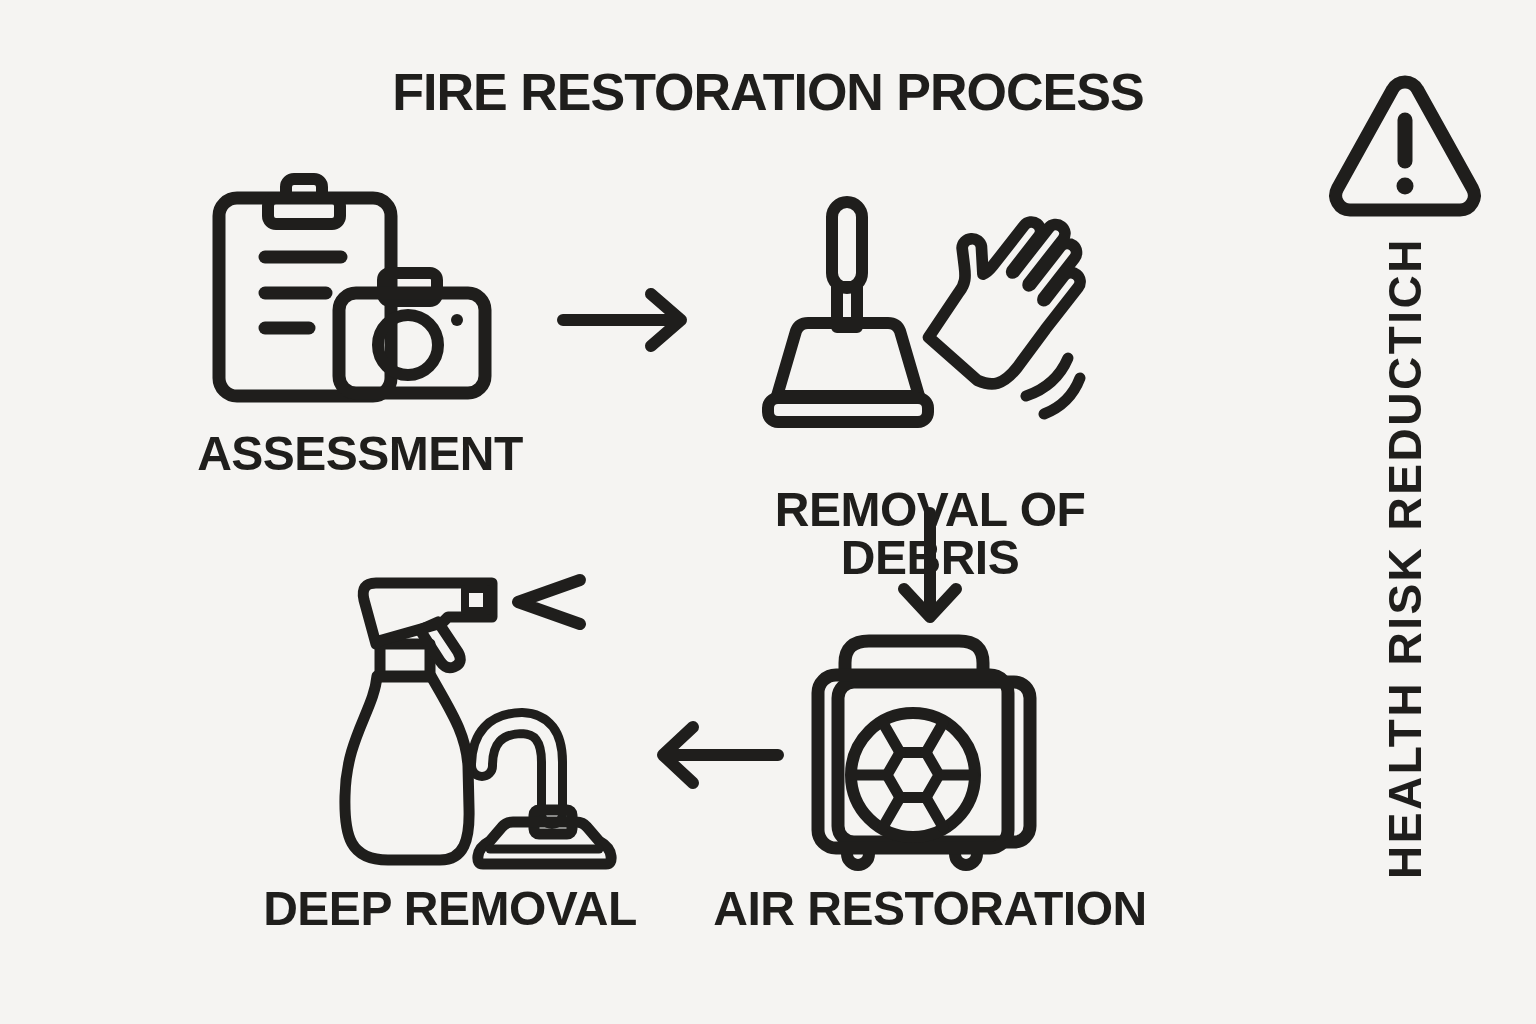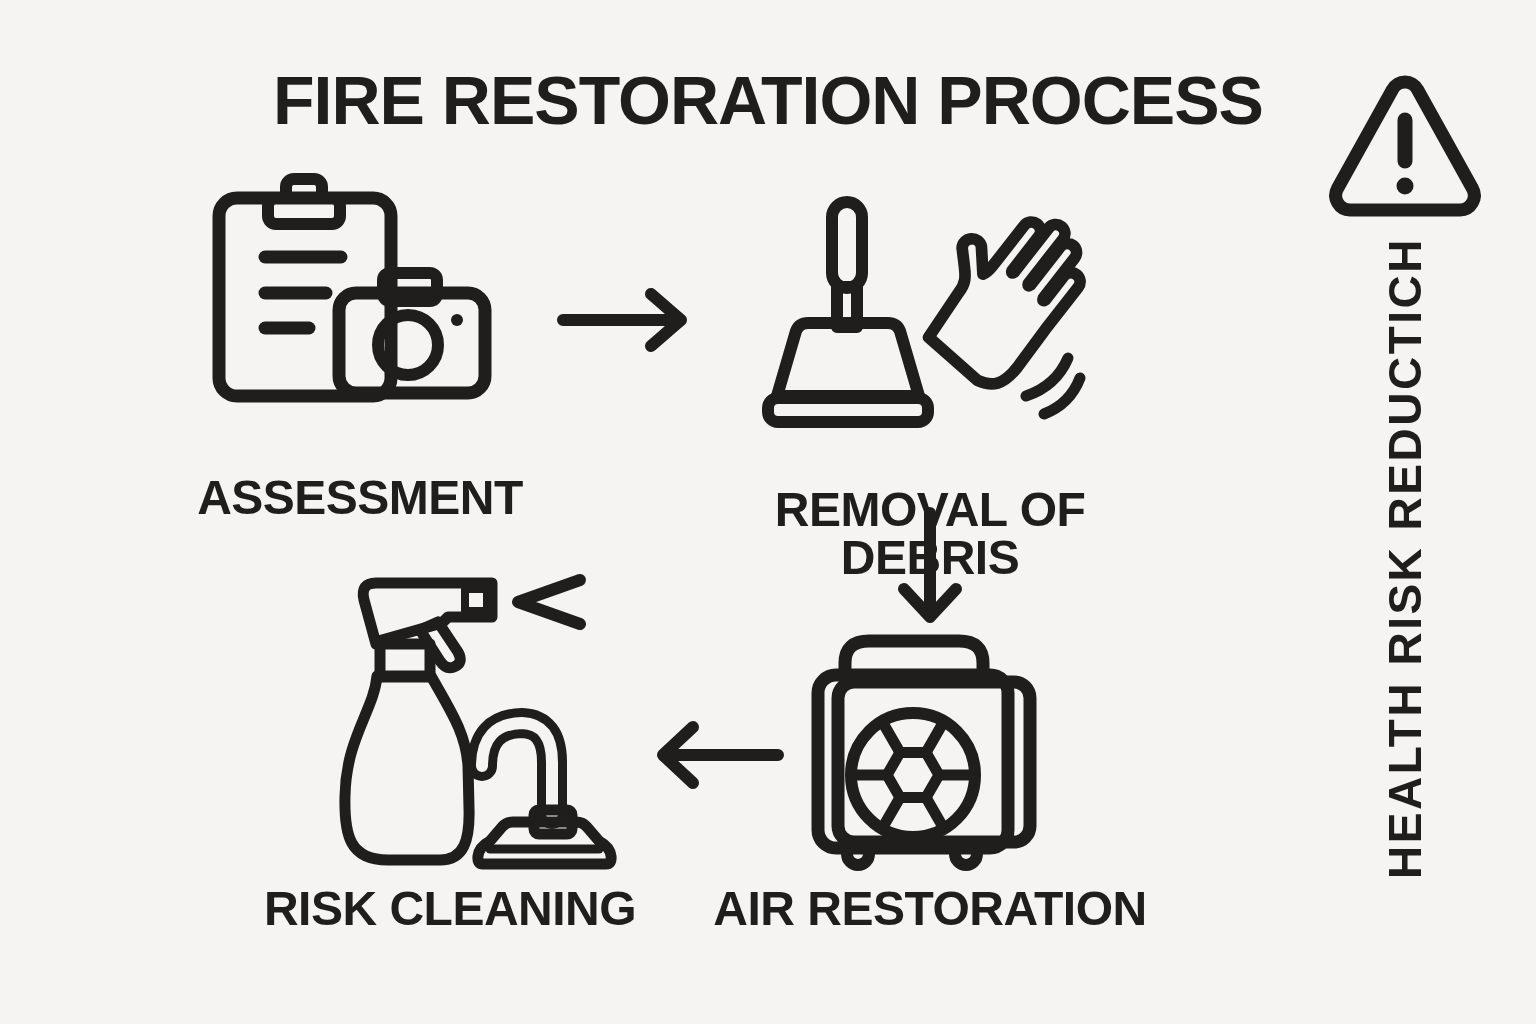--- a/index.html
+++ b/index.html
@@ -1,20 +1,20 @@
 <!DOCTYPE html>
 <html><head>
 <meta charset="utf-8">
 <style>
   html,body{margin:0;padding:0;}
   body{width:1536px;height:1024px;overflow:hidden;background:#f5f4f2;
        font-family:"Liberation Sans", sans-serif;}
   .canvas{position:relative;width:1536px;height:1024px;background:#f5f4f2;color:#1f1e1c;}
   .title{position:absolute;left:0;top:66px;width:1536px;text-align:center;
-         font-size:68px;font-weight:800;letter-spacing:-1px;line-height:1;color:#1f1e1c;}
+         font-size:52px;font-weight:800;letter-spacing:-1px;line-height:1;color:#1f1e1c;}
   .step{position:absolute;}
   .step-label{position:absolute;left:0;width:100%;text-align:center;
               font-size:48px;font-weight:800;letter-spacing:-0.5px;line-height:1;color:#1f1e1c;}
   .side-label{position:absolute;left:1405px;top:558px;transform:translate(-50%,-50%) rotate(-90deg);
               white-space:nowrap;font-size:46px;font-weight:800;letter-spacing:2.5px;color:#1f1e1c;}
   svg{position:absolute;overflow:visible;}
   .ink{stroke:#1f1e1c;fill:none;stroke-linecap:round;stroke-linejoin:round;}
 </style>
 </head>
 <body>
@@ -36,21 +36,21 @@
       <rect class="ink" stroke-width="13" fill="#f5f4f2" x="14" y="33" width="172" height="198" rx="18"></rect>
       <path class="ink" stroke-width="12" fill="#f5f4f2" d="M63,51 v-10 a8,8 0 0 1 8,-8 h10 v-11 a8,8 0 0 1 8,-8 h20 a8,8 0 0 1 8,8 v11 h10 a8,8 0 0 1 8,8 v10 a8,8 0 0 1 -8,8 h-56 a8,8 0 0 1 -8,-8 z"></path>
       <line class="ink" stroke-width="13" x1="60" y1="92" x2="136" y2="92"></line>
       <line class="ink" stroke-width="13" x1="60" y1="128" x2="121" y2="128"></line>
       <line class="ink" stroke-width="13" x1="60" y1="163" x2="104" y2="163"></line>
       <rect class="ink" stroke-width="12" fill="#f5f4f2" x="178" y="108" width="54" height="28" rx="7"></rect>
       <rect class="ink" stroke-width="13" fill="#f5f4f2" x="134" y="128" width="146" height="100" rx="17"></rect>
       <circle class="ink" stroke-width="12" cx="203" cy="180" r="30"></circle>
       <circle cx="252" cy="155" r="6" fill="#1f1e1c"></circle>
     </svg>
-    <div class="step-label" style="top:265px;margin-top:44px;">ASSESSMENT</div>
+    <div class="step-label" style="top:265px;">ASSESSMENT</div>
   </div>
 
   <svg style="left:555px;top:268px;" width="150" height="105" viewBox="0 0 150 105">
     <path class="ink" stroke-width="12" d="M8,52 H120 M96,26 L126,52 L96,78"></path>
   </svg>
 
   <div class="step" style="left:690px;top:190px;width:480px;height:300px;">
     <svg style="left:58px;top:0;" width="345" height="235" viewBox="0 0 345 235">
       <rect class="ink" stroke-width="12" fill="#f5f4f2" x="84" y="12" width="30" height="86" rx="15"></rect>
       <rect class="ink" stroke-width="12" fill="#f5f4f2" x="89" y="97" width="20" height="40"></rect>
@@ -102,16 +102,16 @@
       <line class="ink" stroke-width="9" x1="160" y1="281" x2="269" y2="281"></line>
 
       <path class="ink" stroke-width="11" fill="#eeedeb" d="M47,108 C44,142 16,170 15,228 C14,268 20,292 58,292 L110,292 C134,292 140,272 139,240 L138,198 C136,165 120,142 101,108 Z"></path>
       <rect class="ink" stroke-width="11" fill="#f5f4f2" x="50" y="76" width="50" height="33"></rect>
       <path class="ink" stroke-width="11" fill="#f5f4f2" d="M46,76 L34,32 Q30,15 46,15 L162,15 L162,49 L118,49 L112,55 L52,72 Q46,74 46,76 Z"></path>
       <path class="ink" stroke-width="11" fill="#f5f4f2" d="M108,54 L128,84 Q134,95 124,99 Q116,102 110,93 L90,62 Z"></path>
       <rect class="ink" stroke-width="8" x="135" y="21" width="22" height="22"></rect>
 
       <path class="ink" stroke-width="12" d="M250,12 L188,34 L250,56"></path>
     </svg>
-    <div class="step-label" style="top:317px;">RISK CLEANING</div>
+    <div class="step-label" style="top:317px;">DEEP REMOVAL</div>
   </div>
 
 </div>
 
 </body></html>

